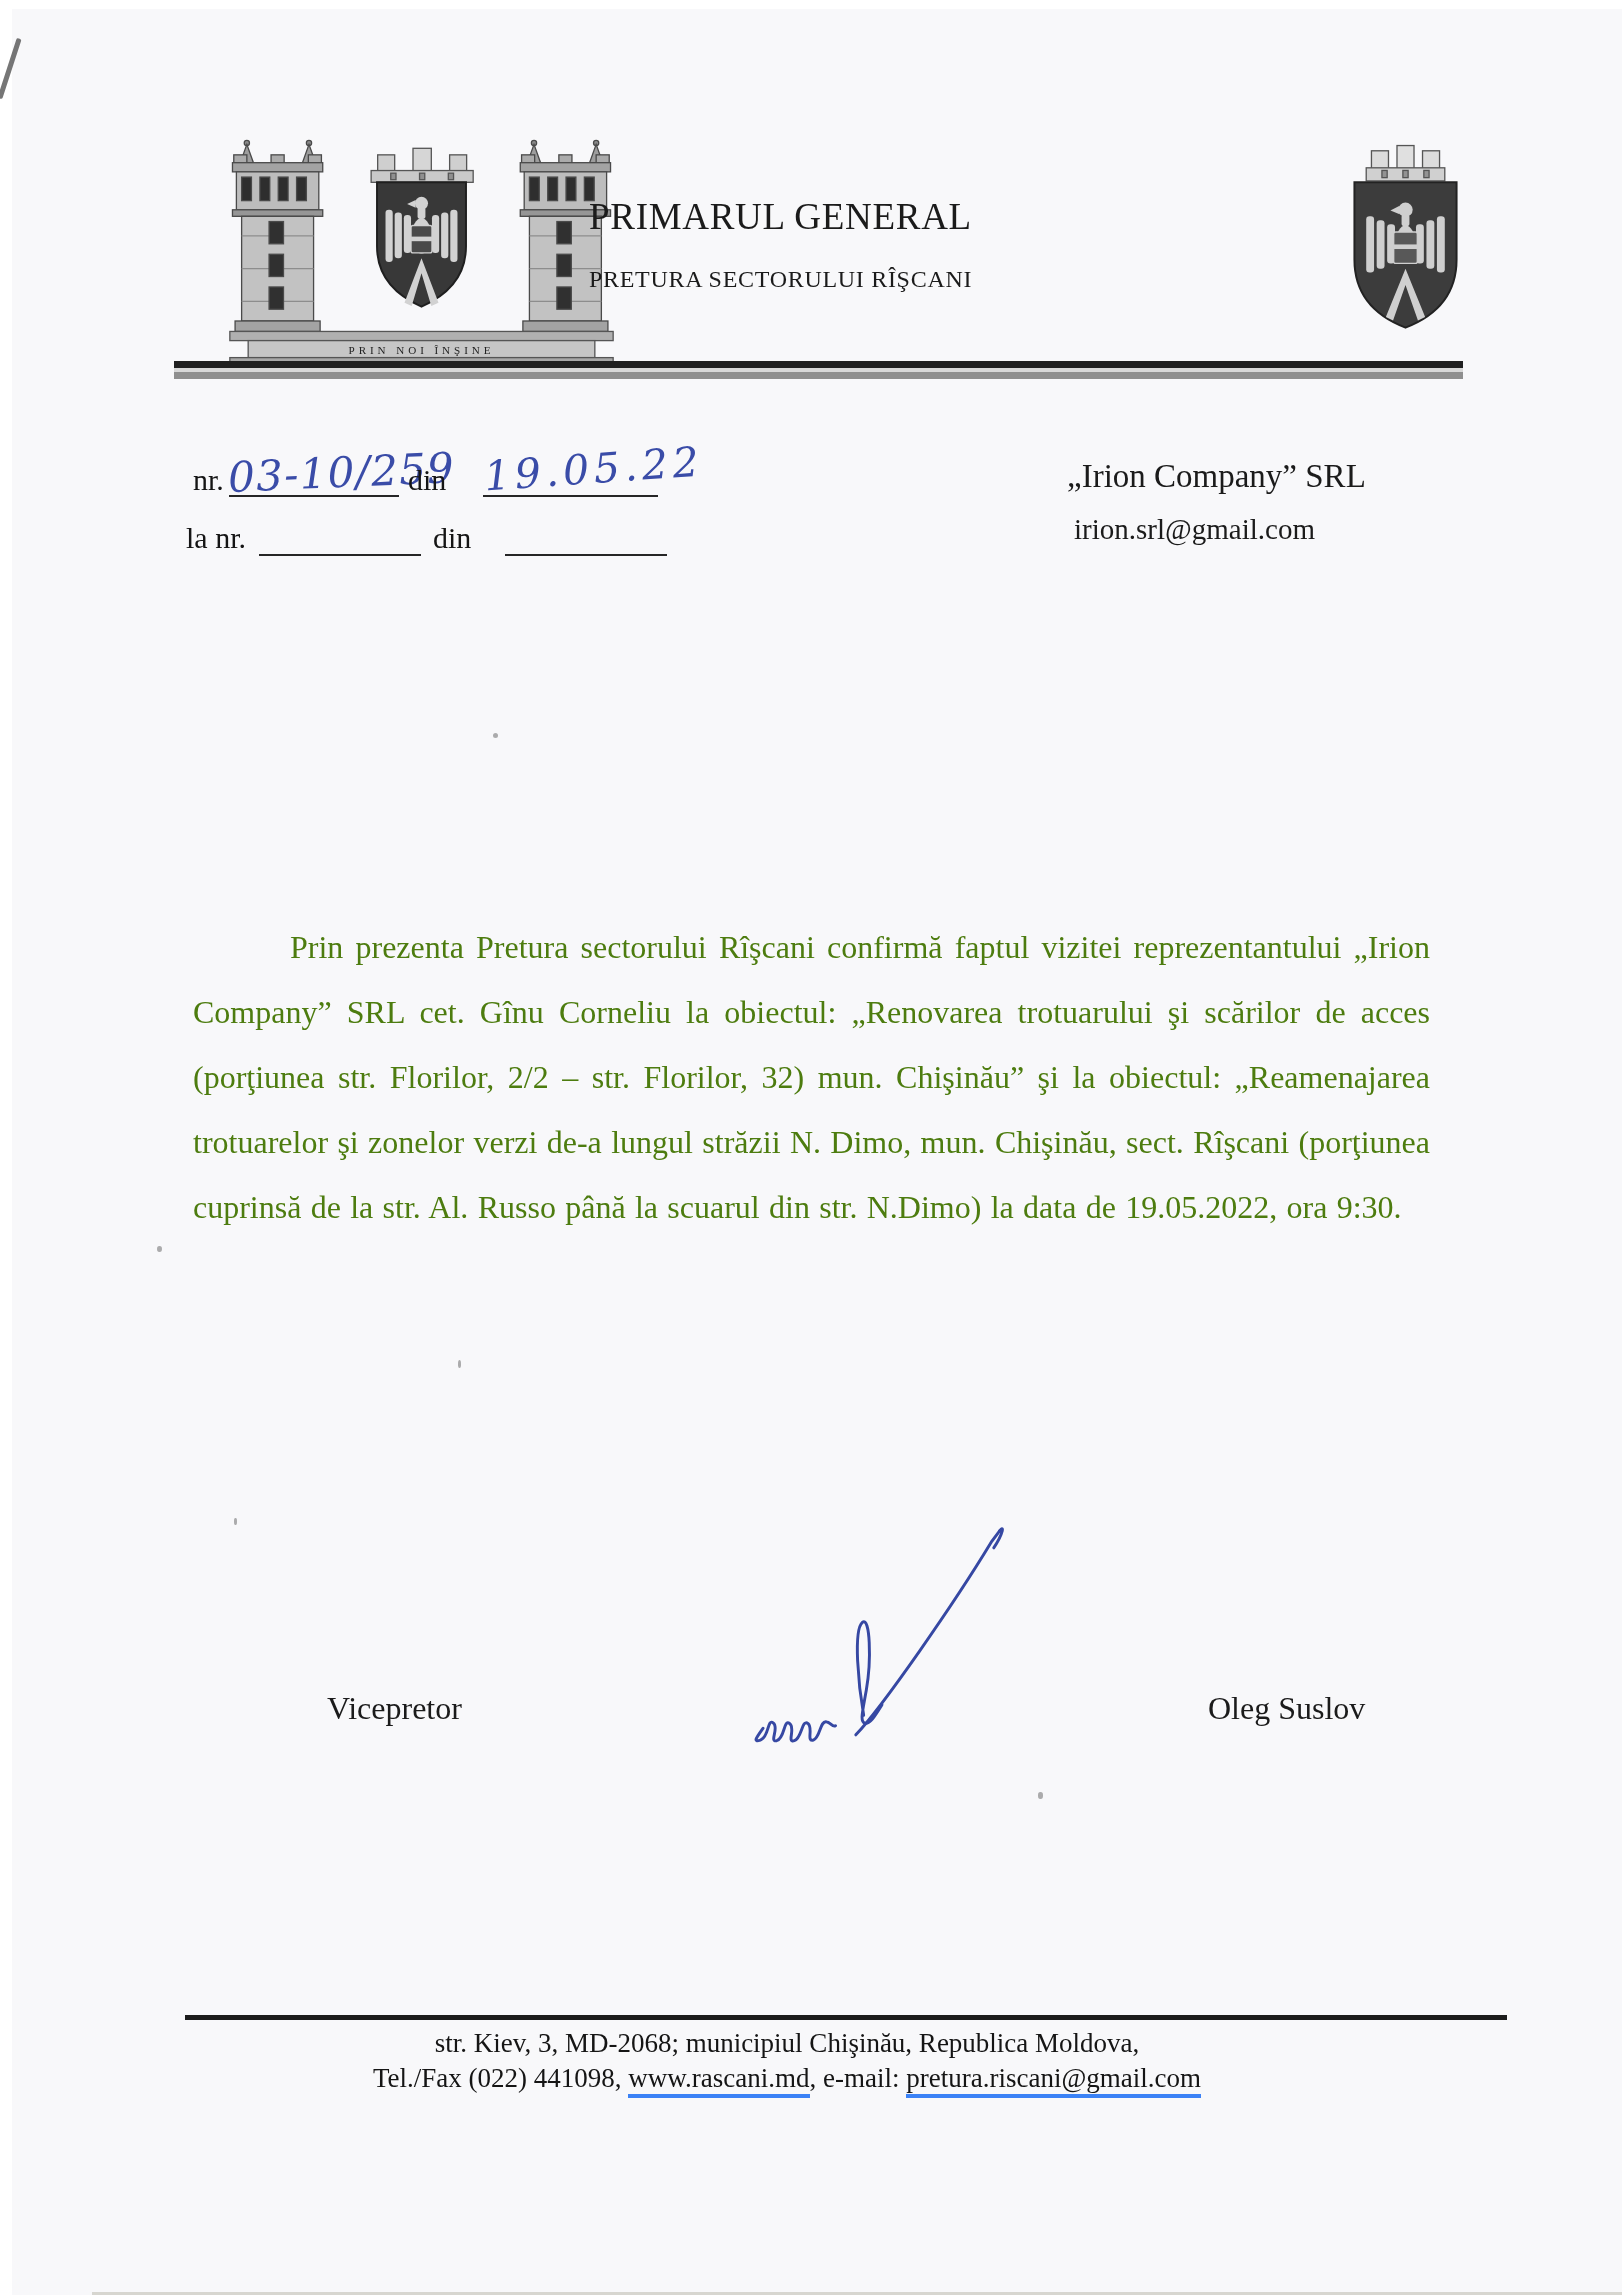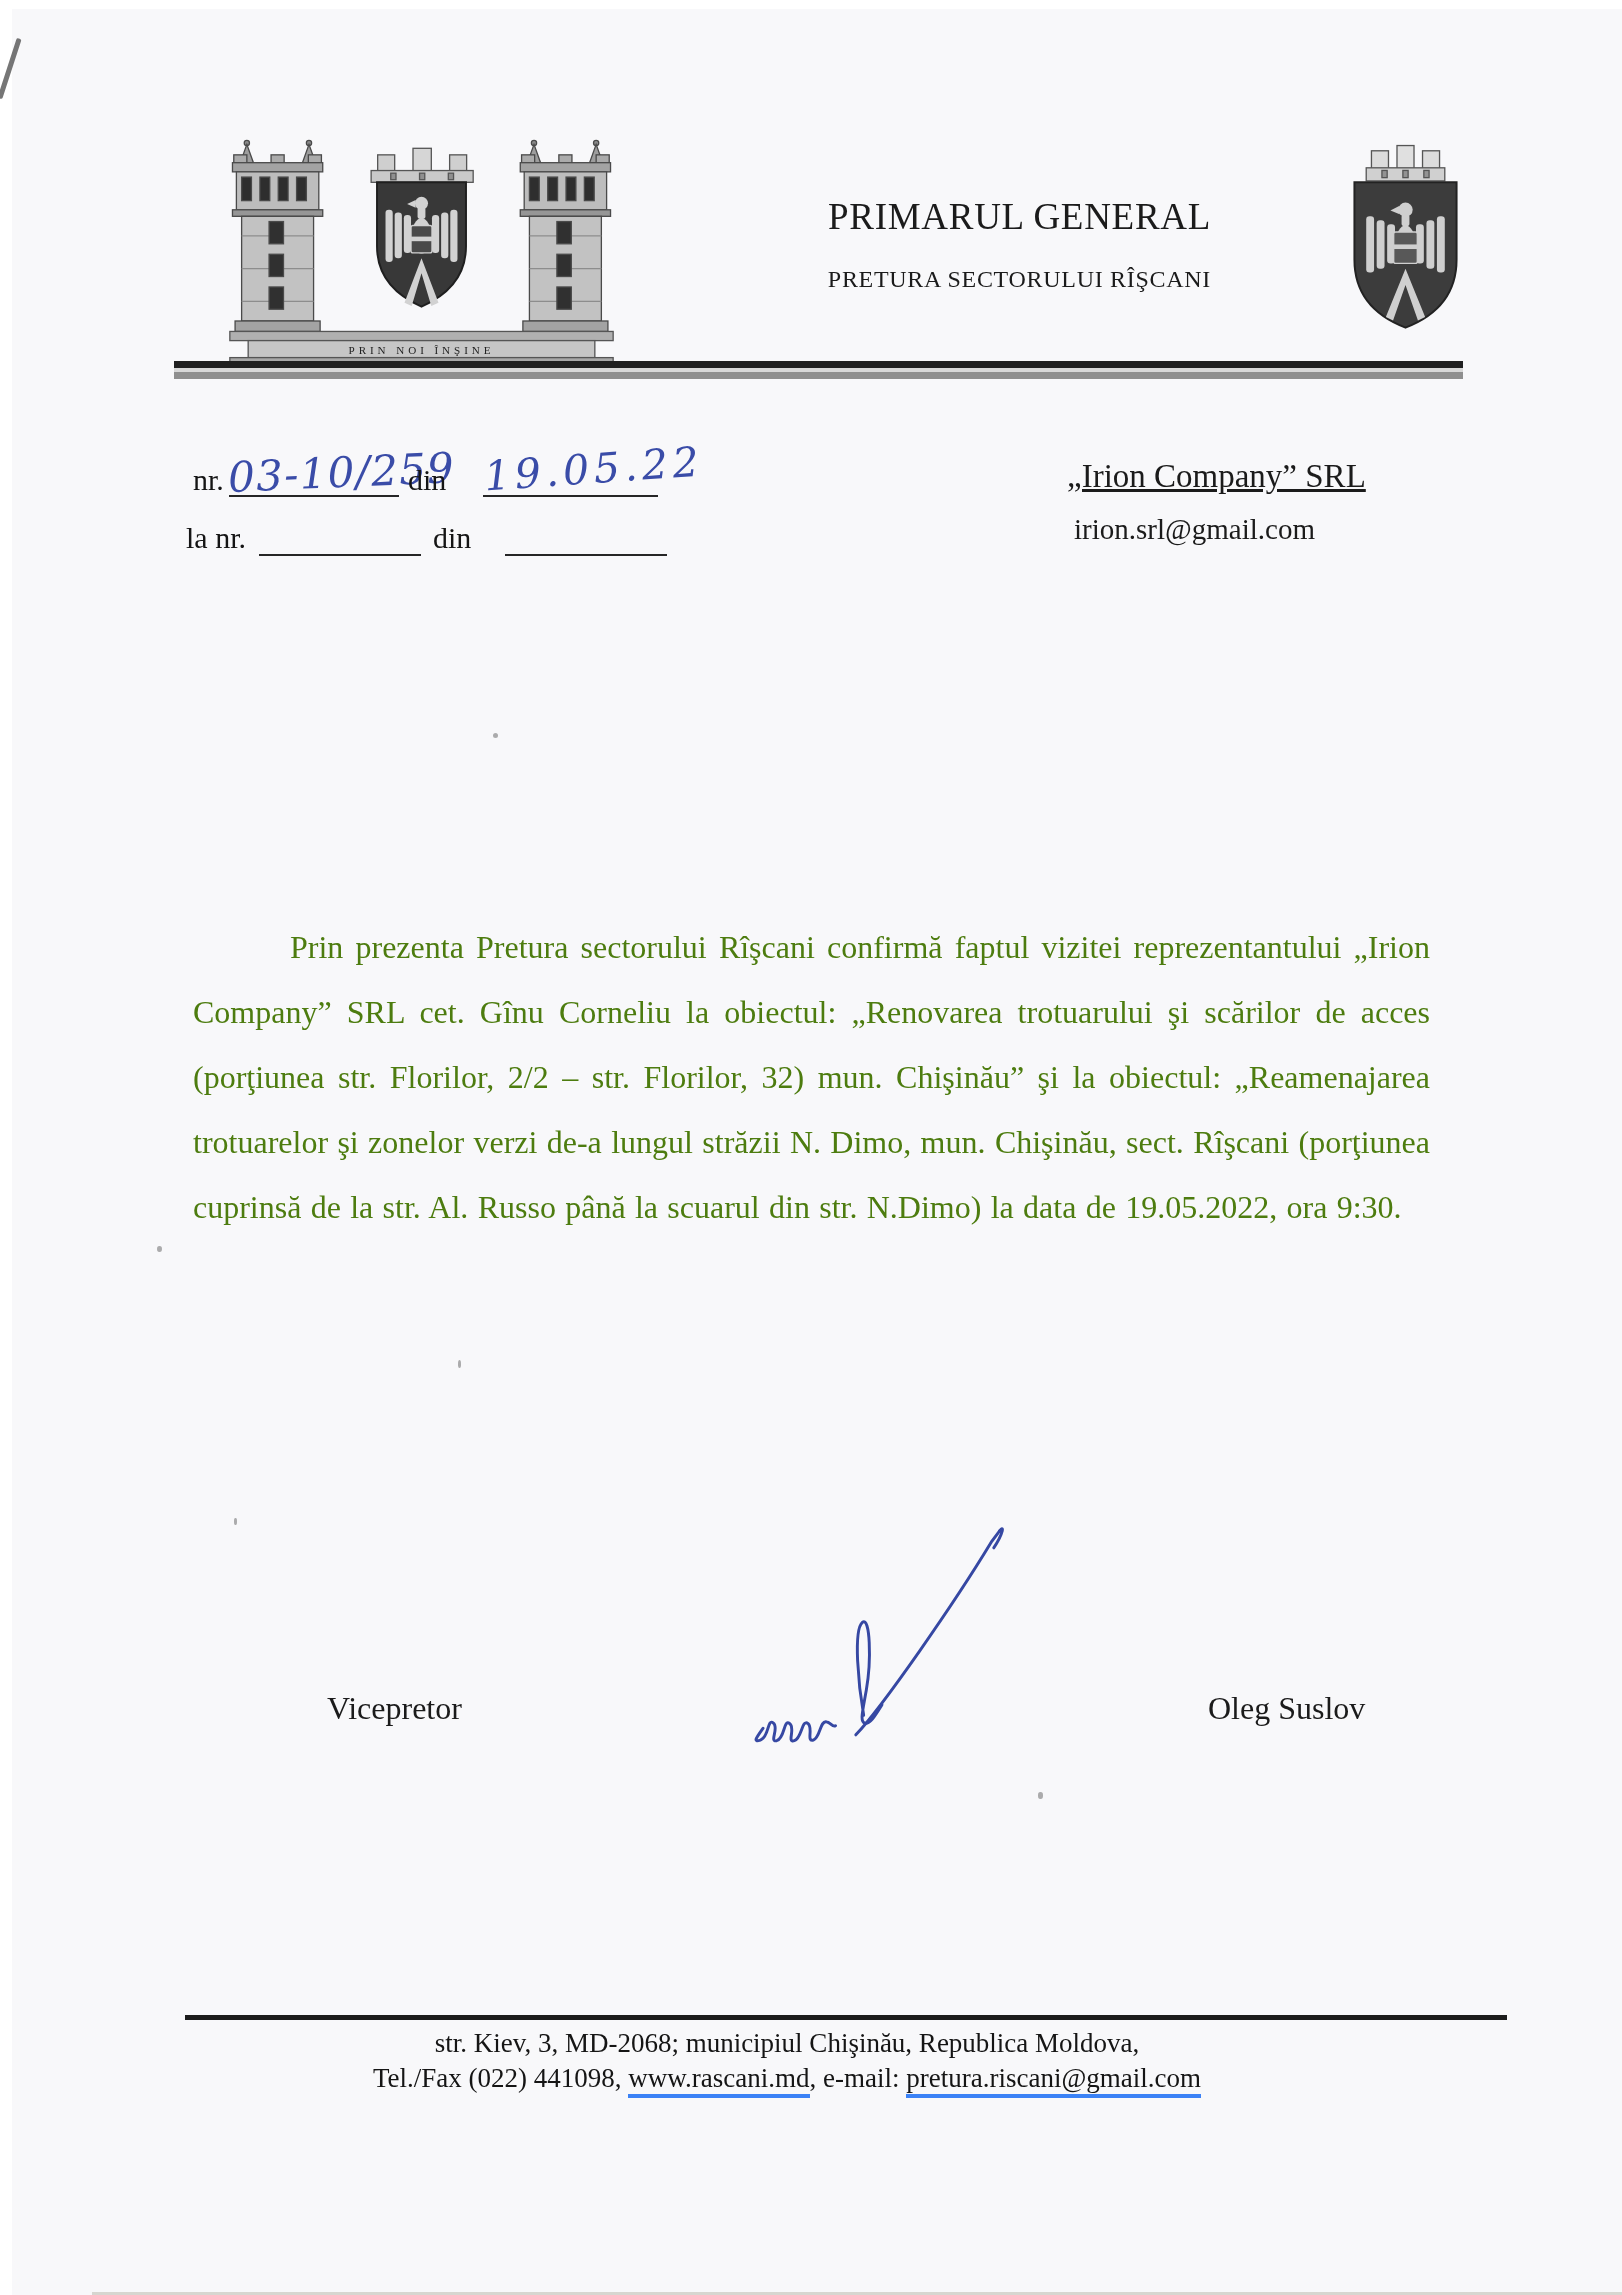--- a/index.html
+++ b/index.html
@@ -12,21 +12,21 @@
     color:#1b1b1b;
   }
   .edge-top{position:absolute;left:0;top:0;width:100%;height:9.2px;background:#ffffff;}
   .edge-left{position:absolute;left:0;top:0;width:11.8px;height:100%;background:#ffffff;}
   .corner-mark{position:absolute;left:6.5px;top:37px;width:4.6px;height:63px;background:#3c3c3c;transform:rotate(18deg);opacity:.7;border-radius:2px;}
   .bottom-strip{position:absolute;left:92px;bottom:0;width:1531px;height:3.3px;background:rgba(140,135,112,.30);}
 
   
   .emblem-left{position:absolute;left:222px;top:136px;width:399px;height:230px;}
   .emblem-right{position:absolute;left:1340px;top:139px;width:131px;height:203px;}
-  .title-block{position:absolute;left:589px;top:185px;width:622px;text-align:right;line-height:63px;}
+  .title-block{position:absolute;left:589px;top:185px;width:622px;text-align:left;line-height:63px;}
   .title-l1,.title-l2{font-size:37px;letter-spacing:0.7px;}
   .title-l3{font-size:24px;font-weight:normal;letter-spacing:0.7px;}
   .header-rule{
     position:absolute;left:174px;top:361px;width:1289px;height:17.7px;
     background:linear-gradient(#202020 0 38%,#d8d8d8 38% 60%,#8f8f8f 60% 100%);
   }
 
   
   .ref-label{position:absolute;font-size:30px;color:#151515;}
   .blank-line{position:absolute;height:0;border-bottom:2px solid #262626;}
@@ -34,21 +34,21 @@
     position:absolute;
     font-family:"DejaVu Serif","Liberation Serif",serif;
     font-style:italic;
     color:#3a4ca8;
     white-space:nowrap;
   }
   .hw-nr{left:228px;top:448px;font-size:42px;letter-spacing:1.3px;transform:rotate(-2.5deg);}
   .hw-din{left:484px;top:445px;font-size:41px;letter-spacing:4.6px;transform:rotate(-4deg);}
 
   
-  .recipient-company{position:absolute;left:1067px;top:458px;font-size:33px;text-decoration:underline;}
+  .recipient-company{position:absolute;left:1067px;top:458px;font-size:33px;}
   .recipient-email{position:absolute;left:1074px;top:513px;font-size:29px;}
 
   
   .body-par{
     position:absolute;left:193px;top:915px;width:1237px;
     font-size:32px;line-height:65px;
     text-align:justify;text-indent:97px;
     word-spacing:1.3px;color:#4d7c0f;
     margin:0;
   }

